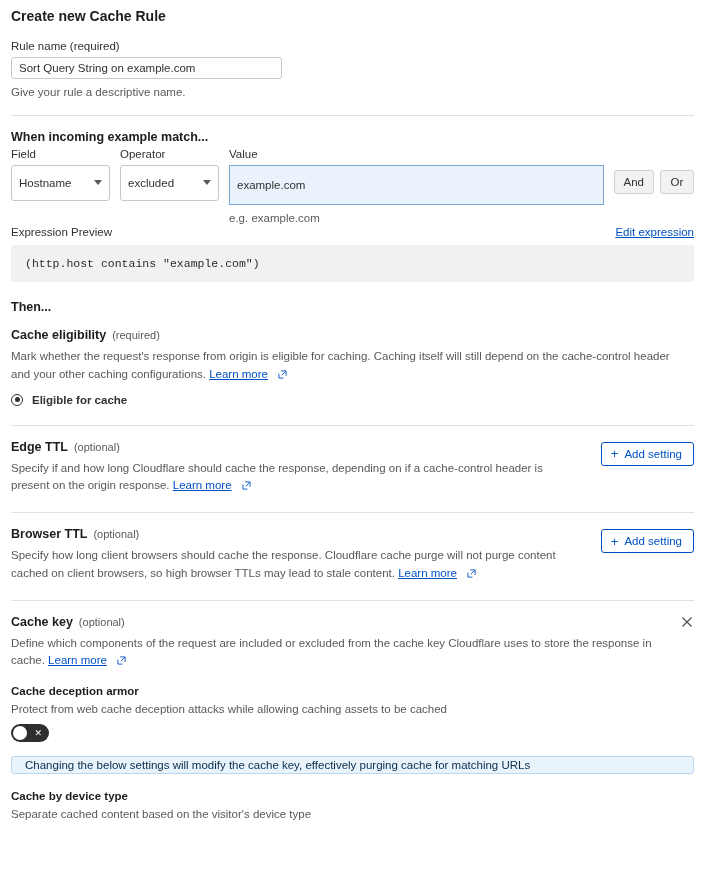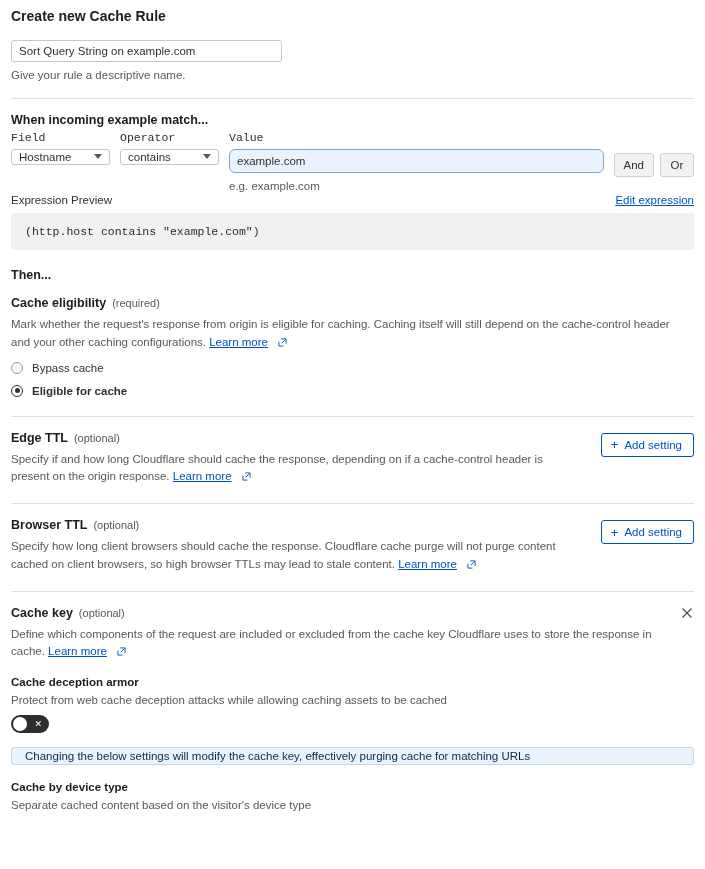--- a/index.html
+++ b/index.html
@@ -59,28 +59,28 @@
     font-weight: bold;
     color: #1d1d1d;
   }
 
   .match-row {
     display: flex;
     align-items: flex-start;
     gap: 10px;
     margin-top: 4px;
   }
-  .match-col .field-label { margin-bottom: 5px; font-family: Liberation Mono, monospace; }
+  .match-col .field-label { margin-bottom: 5px; }
 
   .select-wrap {
     position: relative;
     display: block;
   }
   .select-box {
-    height: 16px;
+    height: 36px;
     border: 1px solid #c7c7c7;
     border-radius: 3px;
     background: #fff;
     display: flex;
     align-items: center;
     padding: 0 7px;
     font-size: 11.5px;
     color: #313131;
   }
   .select-box .sel-label { flex: 1; overflow: hidden; white-space: nowrap; }
@@ -90,24 +90,24 @@
     border-right: 4px solid transparent;
     border-top: 5px solid #5a5a5a;
     margin-left: 6px;
   }
   .w-field { width: 99px; }
   .w-operator { width: 99px; }
 
   .value-col { flex: 1; }
   #value-input {
     width: 100%;
-    height: 24px;
+    height: 40px;
     border: 1px solid #7ba7d7;
     background: #eaf3fb;
-    border-radius: 6px;
+    border-radius: 0;
   }
 
   .andor {
     display: flex;
     gap: 6px;
     margin-top: 22px;
   }
   .btn-grey {
     height: 24px;
     min-width: 34px;
@@ -289,20 +289,21 @@
   }
 </style>
 </head>
 <body>
 
 <div class="page">
 
   <div class="page-title">Create new Cache Rule</div>
 
   <div>
+    <div class="field-label">Rule name (required)</div>
     <input class="text-input" id="rule-name-input" type="text" value="Sort Query String on example.com" style="">
     <div class="help-text">Give your rule a descriptive name.</div>
   </div>
 
   <hr class="divider">
 
   <div class="section-title">When incoming example match...</div>
 
   <div class="match-row">
     <div class="match-col w-field">
@@ -312,21 +313,21 @@
           <span class="sel-label">Hostname</span>
           <span class="caret"></span>
         </div>
       </div>
     </div>
 
     <div class="match-col w-operator">
       <div class="field-label">Operator</div>
       <div class="select-wrap">
         <div class="select-box">
-          <span class="sel-label">contains</span>
+          <span class="sel-label">excluded</span>
           <span class="caret"></span>
         </div>
       </div>
     </div>
 
     <div class="match-col value-col">
       <div class="field-label">Value</div>
       <input class="text-input" id="value-input" type="text" value="example.com" style="">
       <div class="help-text">e.g. example.com</div>
     </div>
@@ -358,24 +359,20 @@
           <svg width="9" height="9" viewBox="0 0 10 10">
               <path d="M3.5 1h5.5v5.5" fill="none" stroke="#0051c3" stroke-width="1"></path>
               <path d="M1 4v5h5" fill="none" stroke="#0051c3" stroke-width="1"></path>
               <path d="M8.6 1.4L4.2 5.8" stroke="#0051c3" stroke-width="1" fill="none"></path>
             </svg>
         </span>
       </span>
     </div>
 
     <div class="radio-row">
-      <span class="radio"></span>
-      <span class="radio-label">Bypass cache</span>
-    </div>
-    <div class="radio-row">
       <span class="radio checked"></span>
       <span class="radio-label bold">Eligible for cache</span>
     </div>
   </div>
 
   <hr class="divider" style="margin-top:19px;">
 
   <div class="block row-split">
     <div class="left">
       <div class="block-head">

